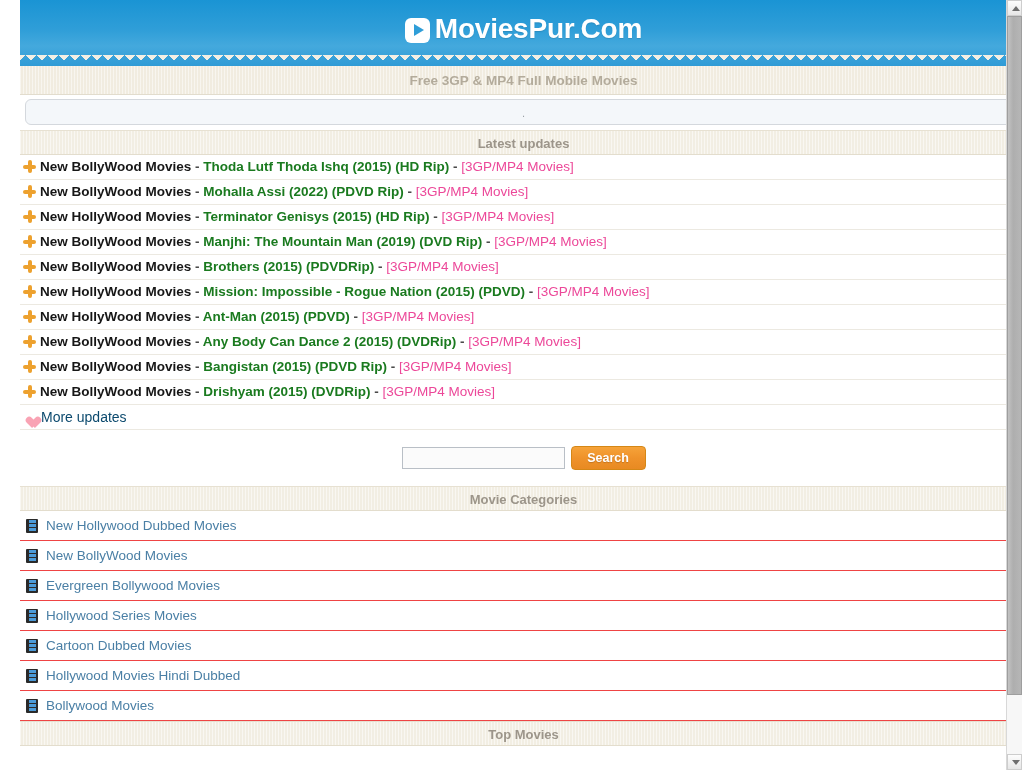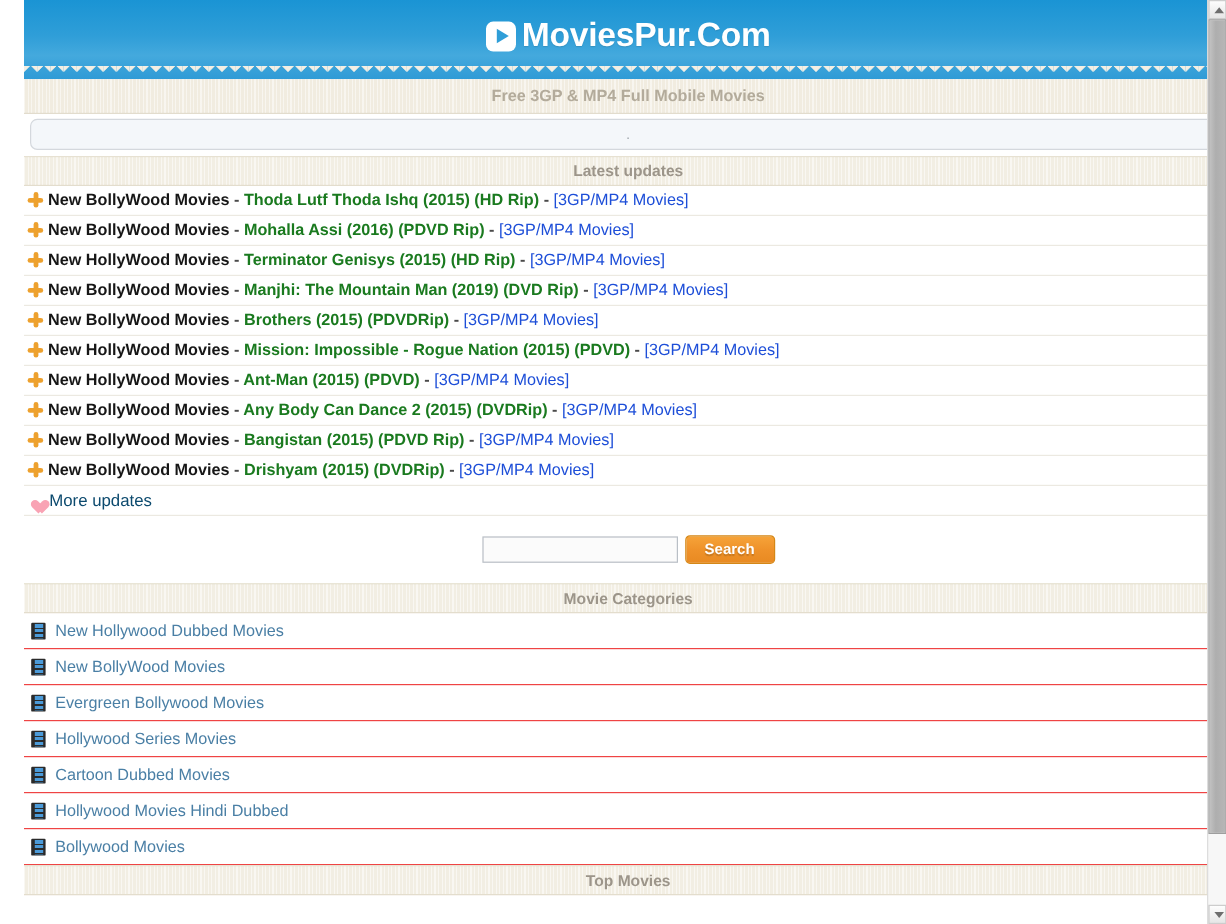--- a/index.html
+++ b/index.html
@@ -182,21 +182,21 @@
     color: #161616;
     font-weight: bold;
   }
   .dash { color: #4a4a4a; font-weight: bold; }
   .movie-title {
     color: #1a7a1f;
     font-weight: bold;
     text-decoration: none;
   }
   .fmt-tag {
-    color: #1d4ed8;
+    color: #ec4899;
     font-weight: normal;
     text-decoration: none;
   }
 
   .more-row {
     height: 24px;
     line-height: 24px;
     border-bottom: 1px solid #ece9e1;
     padding-left: 3px;
     font-size: 13.5px;
@@ -367,21 +367,21 @@
     <div class="adbox-wrap">
       <div class="adbox">.</div>
     </div>
 
     <div class="section-bar">
       <span class="section-title">Latest updates</span>
     </div>
 
     <div class="updates-list" id="updates-list">
         <div class="update-row"><span class="icon-cross"></span><span class="cat-label">New BollyWood Movies</span><span class="dash"> - </span><a class="movie-title" href="#">Thoda Lutf Thoda Ishq (2015) (HD Rip)</a><span class="dash"> - </span><a class="fmt-tag" href="#">[3GP/MP4 Movies]</a></div>
-        <div class="update-row"><span class="icon-cross"></span><span class="cat-label">New BollyWood Movies</span><span class="dash"> - </span><a class="movie-title" href="#">Mohalla Assi (2016) (PDVD Rip)</a><span class="dash"> - </span><a class="fmt-tag" href="#">[3GP/MP4 Movies]</a></div>
+        <div class="update-row"><span class="icon-cross"></span><span class="cat-label">New BollyWood Movies</span><span class="dash"> - </span><a class="movie-title" href="#">Mohalla Assi (2022) (PDVD Rip)</a><span class="dash"> - </span><a class="fmt-tag" href="#">[3GP/MP4 Movies]</a></div>
         <div class="update-row"><span class="icon-cross"></span><span class="cat-label">New HollyWood Movies</span><span class="dash"> - </span><a class="movie-title" href="#">Terminator Genisys (2015) (HD Rip)</a><span class="dash"> - </span><a class="fmt-tag" href="#">[3GP/MP4 Movies]</a></div>
         <div class="update-row"><span class="icon-cross"></span><span class="cat-label">New BollyWood Movies</span><span class="dash"> - </span><a class="movie-title" href="#">Manjhi: The Mountain Man (2019) (DVD Rip)</a><span class="dash"> - </span><a class="fmt-tag" href="#">[3GP/MP4 Movies]</a></div>
         <div class="update-row"><span class="icon-cross"></span><span class="cat-label">New BollyWood Movies</span><span class="dash"> - </span><a class="movie-title" href="#">Brothers (2015) (PDVDRip)</a><span class="dash"> - </span><a class="fmt-tag" href="#">[3GP/MP4 Movies]</a></div>
         <div class="update-row"><span class="icon-cross"></span><span class="cat-label">New HollyWood Movies</span><span class="dash"> - </span><a class="movie-title" href="#">Mission: Impossible - Rogue Nation (2015) (PDVD)</a><span class="dash"> - </span><a class="fmt-tag" href="#">[3GP/MP4 Movies]</a></div>
         <div class="update-row"><span class="icon-cross"></span><span class="cat-label">New HollyWood Movies</span><span class="dash"> - </span><a class="movie-title" href="#">Ant-Man (2015) (PDVD)</a><span class="dash"> - </span><a class="fmt-tag" href="#">[3GP/MP4 Movies]</a></div>
         <div class="update-row"><span class="icon-cross"></span><span class="cat-label">New BollyWood Movies</span><span class="dash"> - </span><a class="movie-title" href="#">Any Body Can Dance 2 (2015) (DVDRip)</a><span class="dash"> - </span><a class="fmt-tag" href="#">[3GP/MP4 Movies]</a></div>
         <div class="update-row"><span class="icon-cross"></span><span class="cat-label">New BollyWood Movies</span><span class="dash"> - </span><a class="movie-title" href="#">Bangistan (2015) (PDVD Rip)</a><span class="dash"> - </span><a class="fmt-tag" href="#">[3GP/MP4 Movies]</a></div>
         <div class="update-row"><span class="icon-cross"></span><span class="cat-label">New BollyWood Movies</span><span class="dash"> - </span><a class="movie-title" href="#">Drishyam (2015) (DVDRip)</a><span class="dash"> - </span><a class="fmt-tag" href="#">[3GP/MP4 Movies]</a></div>
       </div>
 

